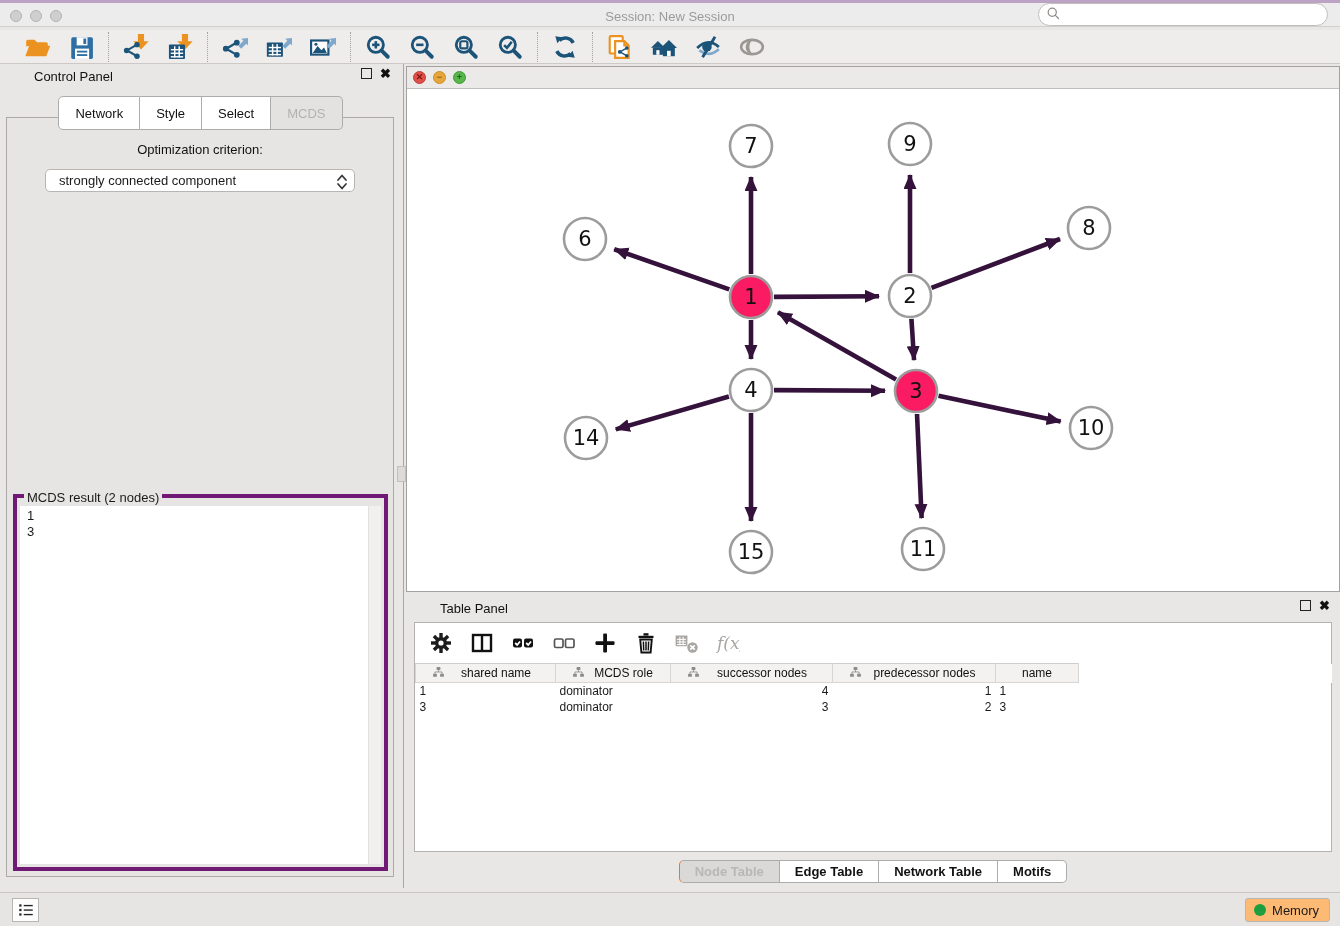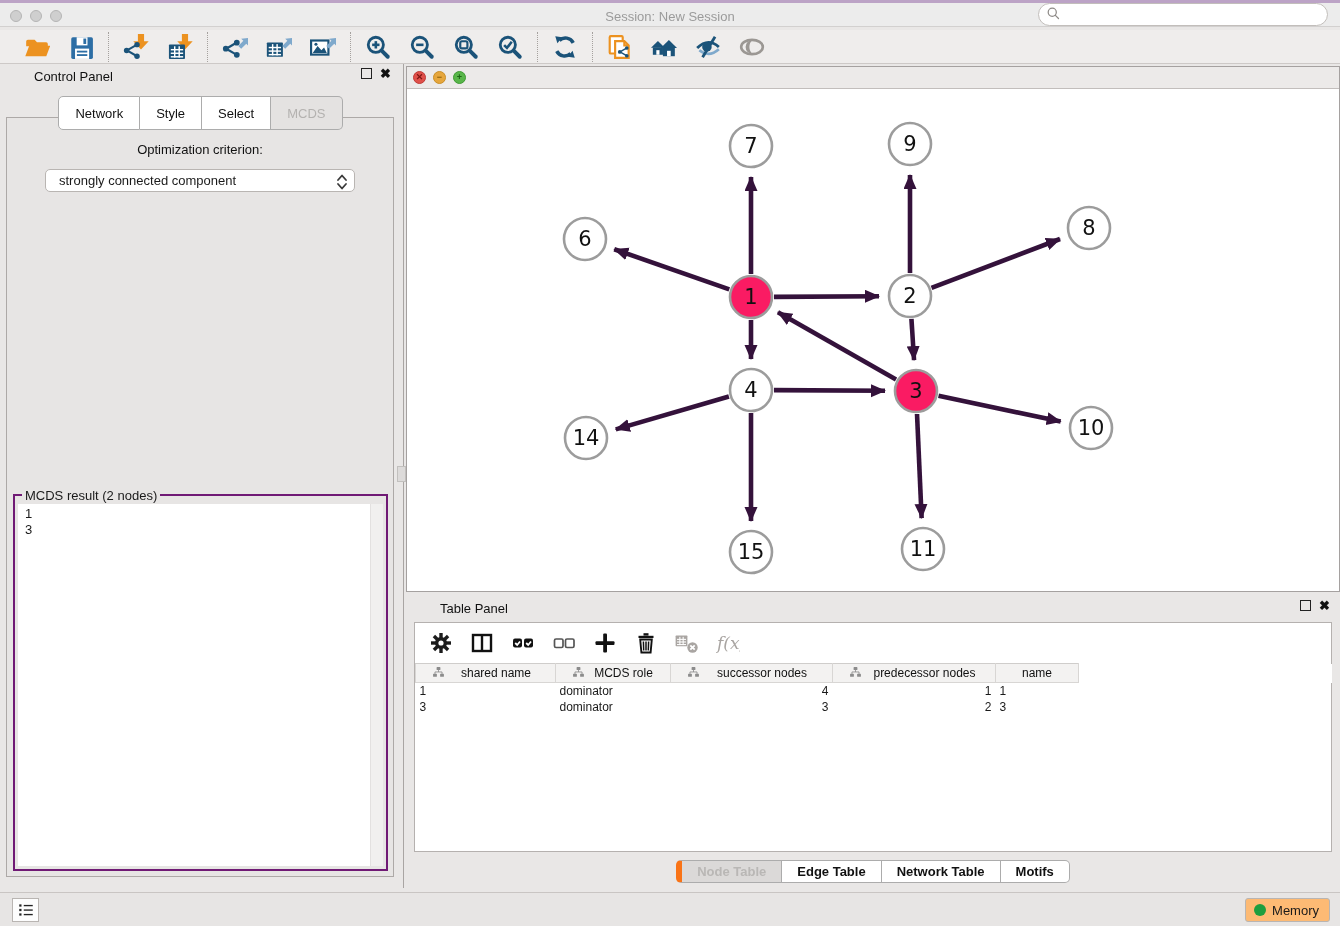--- a/index.html
+++ b/index.html
@@ -60,21 +60,21 @@
     padding-left:13px; font-size:13px; position:relative;
   }
   #opt-select .stepper { position:absolute; right:4px; top:2px; }
   #cp-buttons { margin-top:13px; display:flex; justify-content:center; gap:14px; }
   .mac-btn {
     height:22px; padding:0 16px; background:#fff; border:1px solid #B9B5B2; border-radius:5px;
     font-size:13px; color:#111; display:flex; align-items:center;
   }
   #mcds-result {
     position:absolute; left:6px; top:376px; width:375px; height:377px;
-    border:2px solid #701a75; background:#E7E5E4;
+    border:4px solid #701a75; background:#E7E5E4;
   }
   #mcds-legend { position:absolute; left:7px; top:-8px; background:#E7E5E4; padding:0 3px; font-size:13px; }
   #mcds-text {
     position:absolute; left:3px; top:8px; right:3px; bottom:3px; background:#fff;
     font-size:13px; line-height:16px; padding:2px 0 0 7px; white-space:pre-line;
   }
   #mcds-scroll { position:absolute; right:3px; top:8px; width:13px; bottom:3px; background:#F1F0EF; border-left:1px solid #E3E1E0; }
   
   #v-divider { position:absolute; left:403px; top:64px; width:1px; height:824px; background:#A9A5A3; }
   #v-grip { position:absolute; left:397px; top:466px; width:9px; height:16px; background:#DDDBDA; border:1px solid #C2C0BE; }
@@ -108,21 +108,21 @@
   td.al { text-align:left; padding-left:10px; }
   td.ar { text-align:right; }
   td.c3 { padding-right:16px; }
   td.c4 { padding-right:28px; }
   td.c5 { padding-left:8px; }
   #tp-tabs { position:absolute; left:0; right:0; top:264px; display:flex; justify-content:center; }
   .tp-tab {
     height:23px; padding:0 15px; background:#fff; border:1px solid #ACACAC; border-left:none;
     display:flex; align-items:center; font-size:13px; font-weight:bold; color:#111;
   }
-  .tp-tab:first-child { border-left:6px solid #f97316; border-top-left-radius:5px; border-bottom-left-radius:5px; }
+  .tp-tab:first-child { border-left:1px solid #f97316; border-top-left-radius:5px; border-bottom-left-radius:5px; }
   .tp-tab:last-child { border-top-right-radius:5px; border-bottom-right-radius:5px; }
   .tp-tab.active { background:#DBD9D8; color:#B9B7B5; }
   
   #status-bar {
     position:absolute; left:0; top:892px; width:1340px; height:34px;
     background:#E7E5E4; border-top:1px solid #C9C5C3;
   }
   #list-button {
     position:absolute; left:12px; top:5px; width:27px; height:24px; background:#FDFDFD;
     border:1px solid #B9B5B2; display:flex; align-items:center; justify-content:center;

